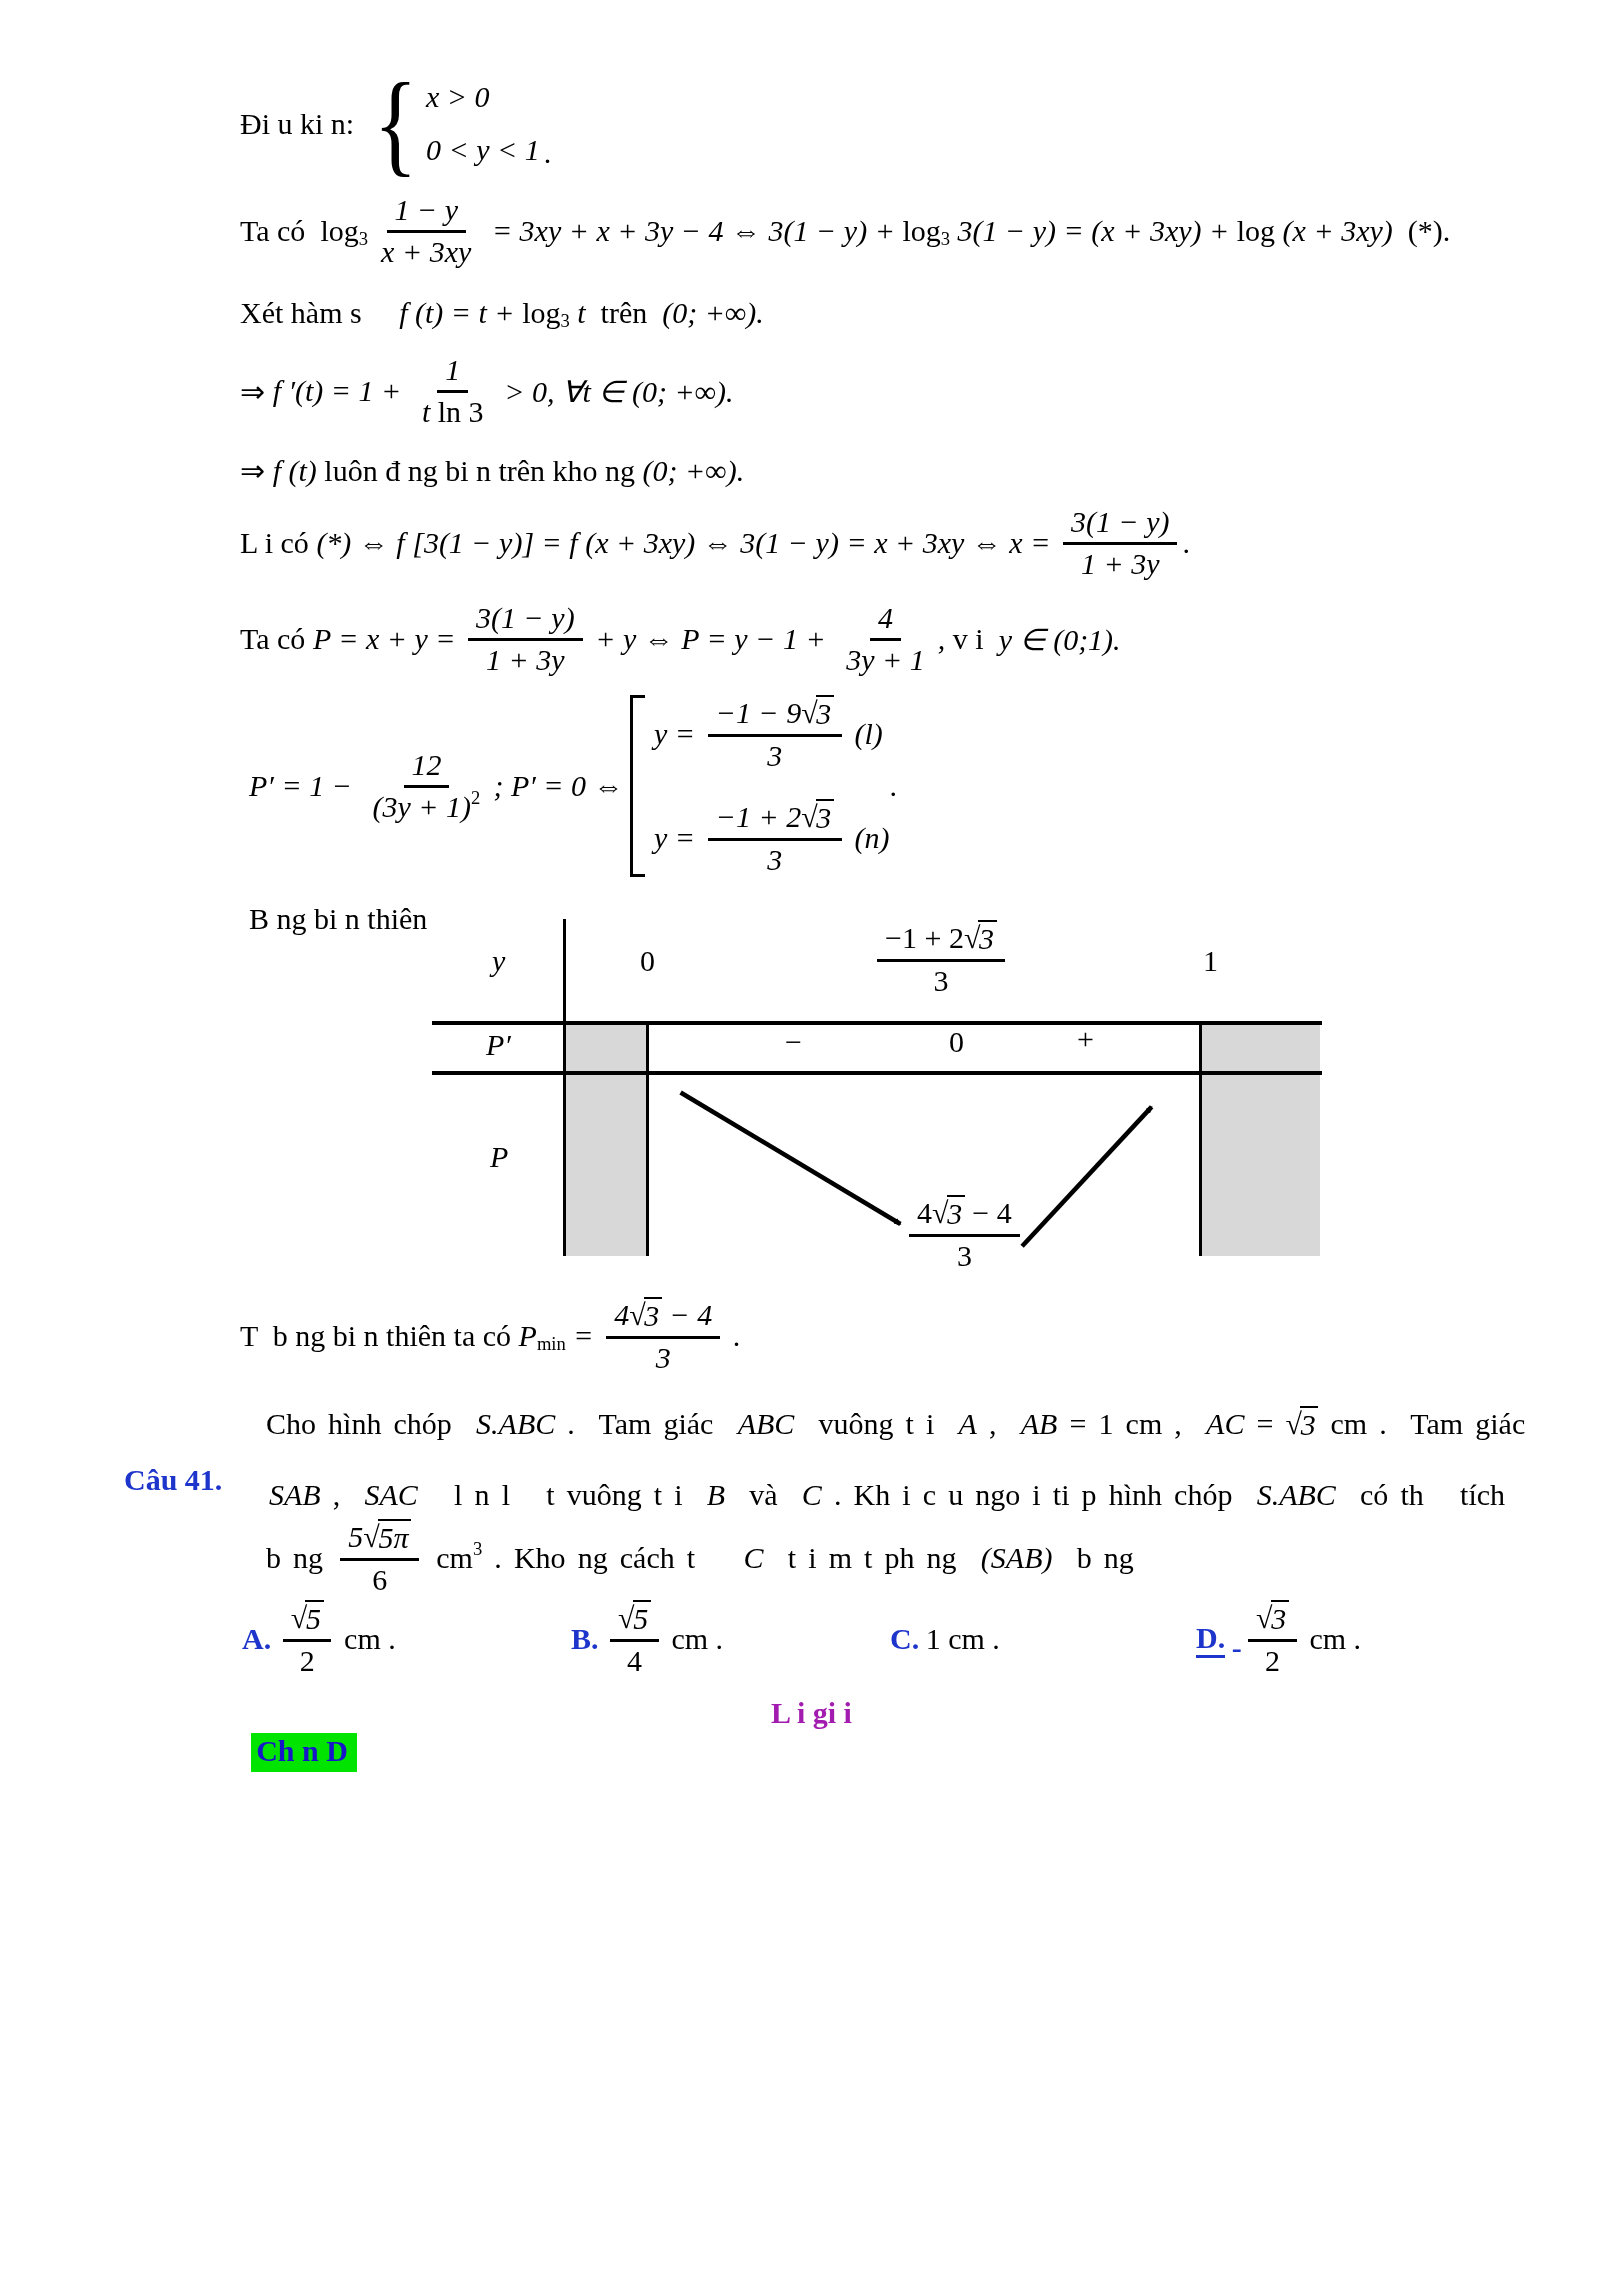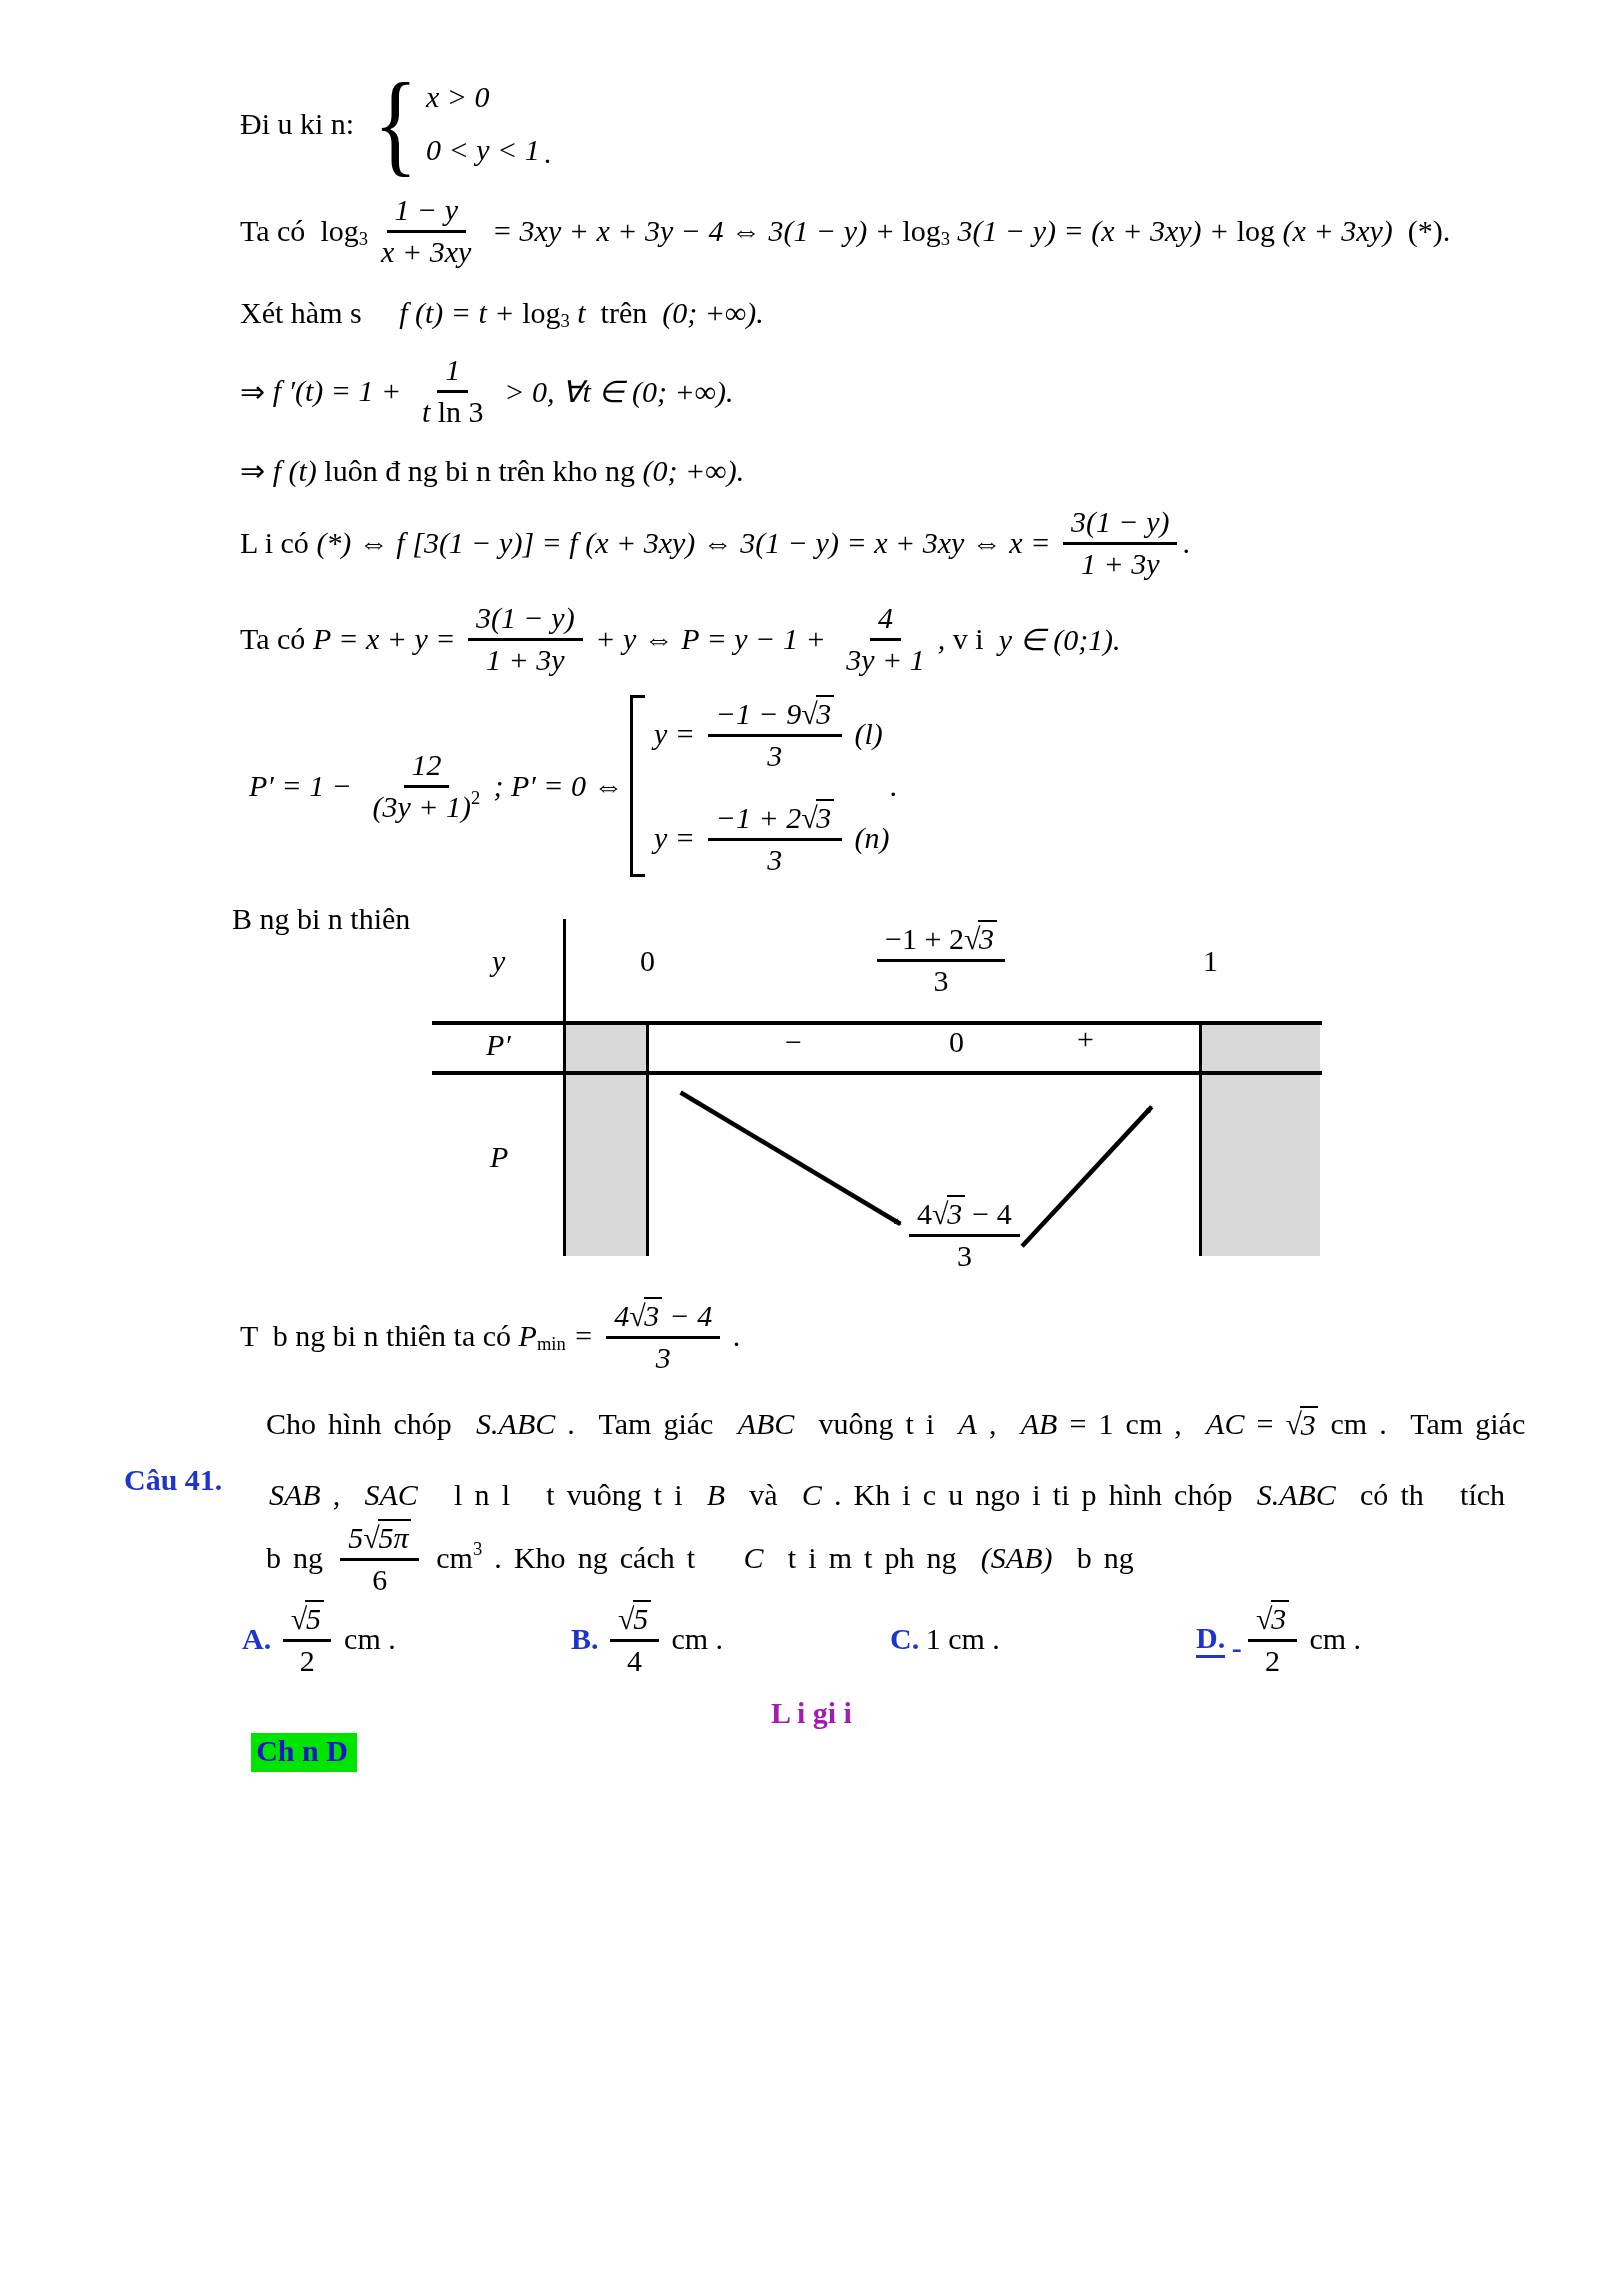--- a/index.html
+++ b/index.html
@@ -9,21 +9,21 @@
   }
   .blk{position:absolute;}
   .mrow{display:flex;align-items:center;white-space:pre;}
   .r{font-style:normal;white-space:pre;}
   .i{font-style:italic;white-space:pre;}
   .sub{font-style:normal;font-size:.62em;transform:translateY(.45em);white-space:pre;}
   .sup{font-style:normal;font-size:.62em;transform:translateY(-.5em);white-space:pre;}
   .sq{font-style:normal;white-space:pre;}
   .rad{font-style:italic;border-top:2.6px solid #000;padding:0 2.6px 0 0.7px;margin-left:-2px;white-space:pre;}
   .frac{display:inline-flex;flex-direction:column;align-items:center;margin:0 5.2px;}
-  .fnum{display:flex;align-items:flex-end;justify-content:center;border-bottom:3.3px solid #000;padding:0 7.9px 2.6px;white-space:pre;}
+  .fnum{display:flex;align-items:center;justify-content:center;border-bottom:3.3px solid #000;padding:0 7.9px 2.6px;white-space:pre;}
   .fden{display:flex;align-items:center;justify-content:center;padding:2.6px 7.9px 0;white-space:pre;}
   .brace{font-size:115px;line-height:105px;font-weight:400;transform:scaleX(.8);margin:0 2.6px 0 6.5px;}
   .taildot{align-self:flex-end;margin:0 0 6.5px 3.9px;}
   .lbrack{width:11.8px;align-self:stretch;border-left:3.9px solid #000;border-top:3.9px solid #000;border-bottom:3.9px solid #000;margin:0 9.2px 0 6.5px;}
   .cases{display:flex;flex-direction:column;gap:18.3px;}
   .cases2{display:flex;flex-direction:column;gap:26px;}
   
   .bbt{position:absolute;left:432px;top:919px;width:893px;height:383px;}
   .bbt .bar{position:absolute;background:#000;}
   .bbt .gray{position:absolute;background:#d8d8d8;}
@@ -70,21 +70,21 @@
   <div class="blk mrow" style="left:249px;top:695px;">
     <span class="mrow"><span class="i">P′ = 1 − </span><span class="frac"><span class="fnum"><span class="i">12</span></span><span class="fden"><span class="i">(3y + 1)</span><span class="sup">2</span></span></span><span class="i">; P′ = 0 ⇔</span></span>
     <span class="lbrack"></span>
     <span class="cases2">
       <span class="mrow"><span class="i">y = </span><span class="frac"><span class="fnum"><span class="i">−1 − 9</span><span class="sq">√</span><span class="rad">3</span></span><span class="fden"><span class="i">3</span></span></span><span class="i"> (l)</span></span>
       <span class="mrow"><span class="i">y = </span><span class="frac"><span class="fnum"><span class="i">−1 + 2</span><span class="sq">√</span><span class="rad">3</span></span><span class="fden"><span class="i">3</span></span></span><span class="i"> (n)</span></span>
     </span>
     <span class="r">.</span>
   </div>
 
-  <div class="blk r" style="left:232px;top:902px;">B ng bi n thiên</div>
+  <div class="blk r" style="left:249px;top:902px;">B ng bi n thiên</div>
 
   <div class="bbt">
 
     <div class="gray" style="left:134px;top:106px;width:80px;height:231px;"></div>
     <div class="gray" style="left:770px;top:106px;width:118px;height:231px;"></div>
 
     <div class="bar" style="left:131px;top:0;width:3.3px;height:337px;"></div>
     <div class="bar" style="left:0;top:102px;width:890px;height:3.9px;"></div>
     <div class="bar" style="left:0;top:152px;width:890px;height:3.9px;"></div>
     <div class="bar" style="left:214px;top:106px;width:2.6px;height:231px;"></div>

